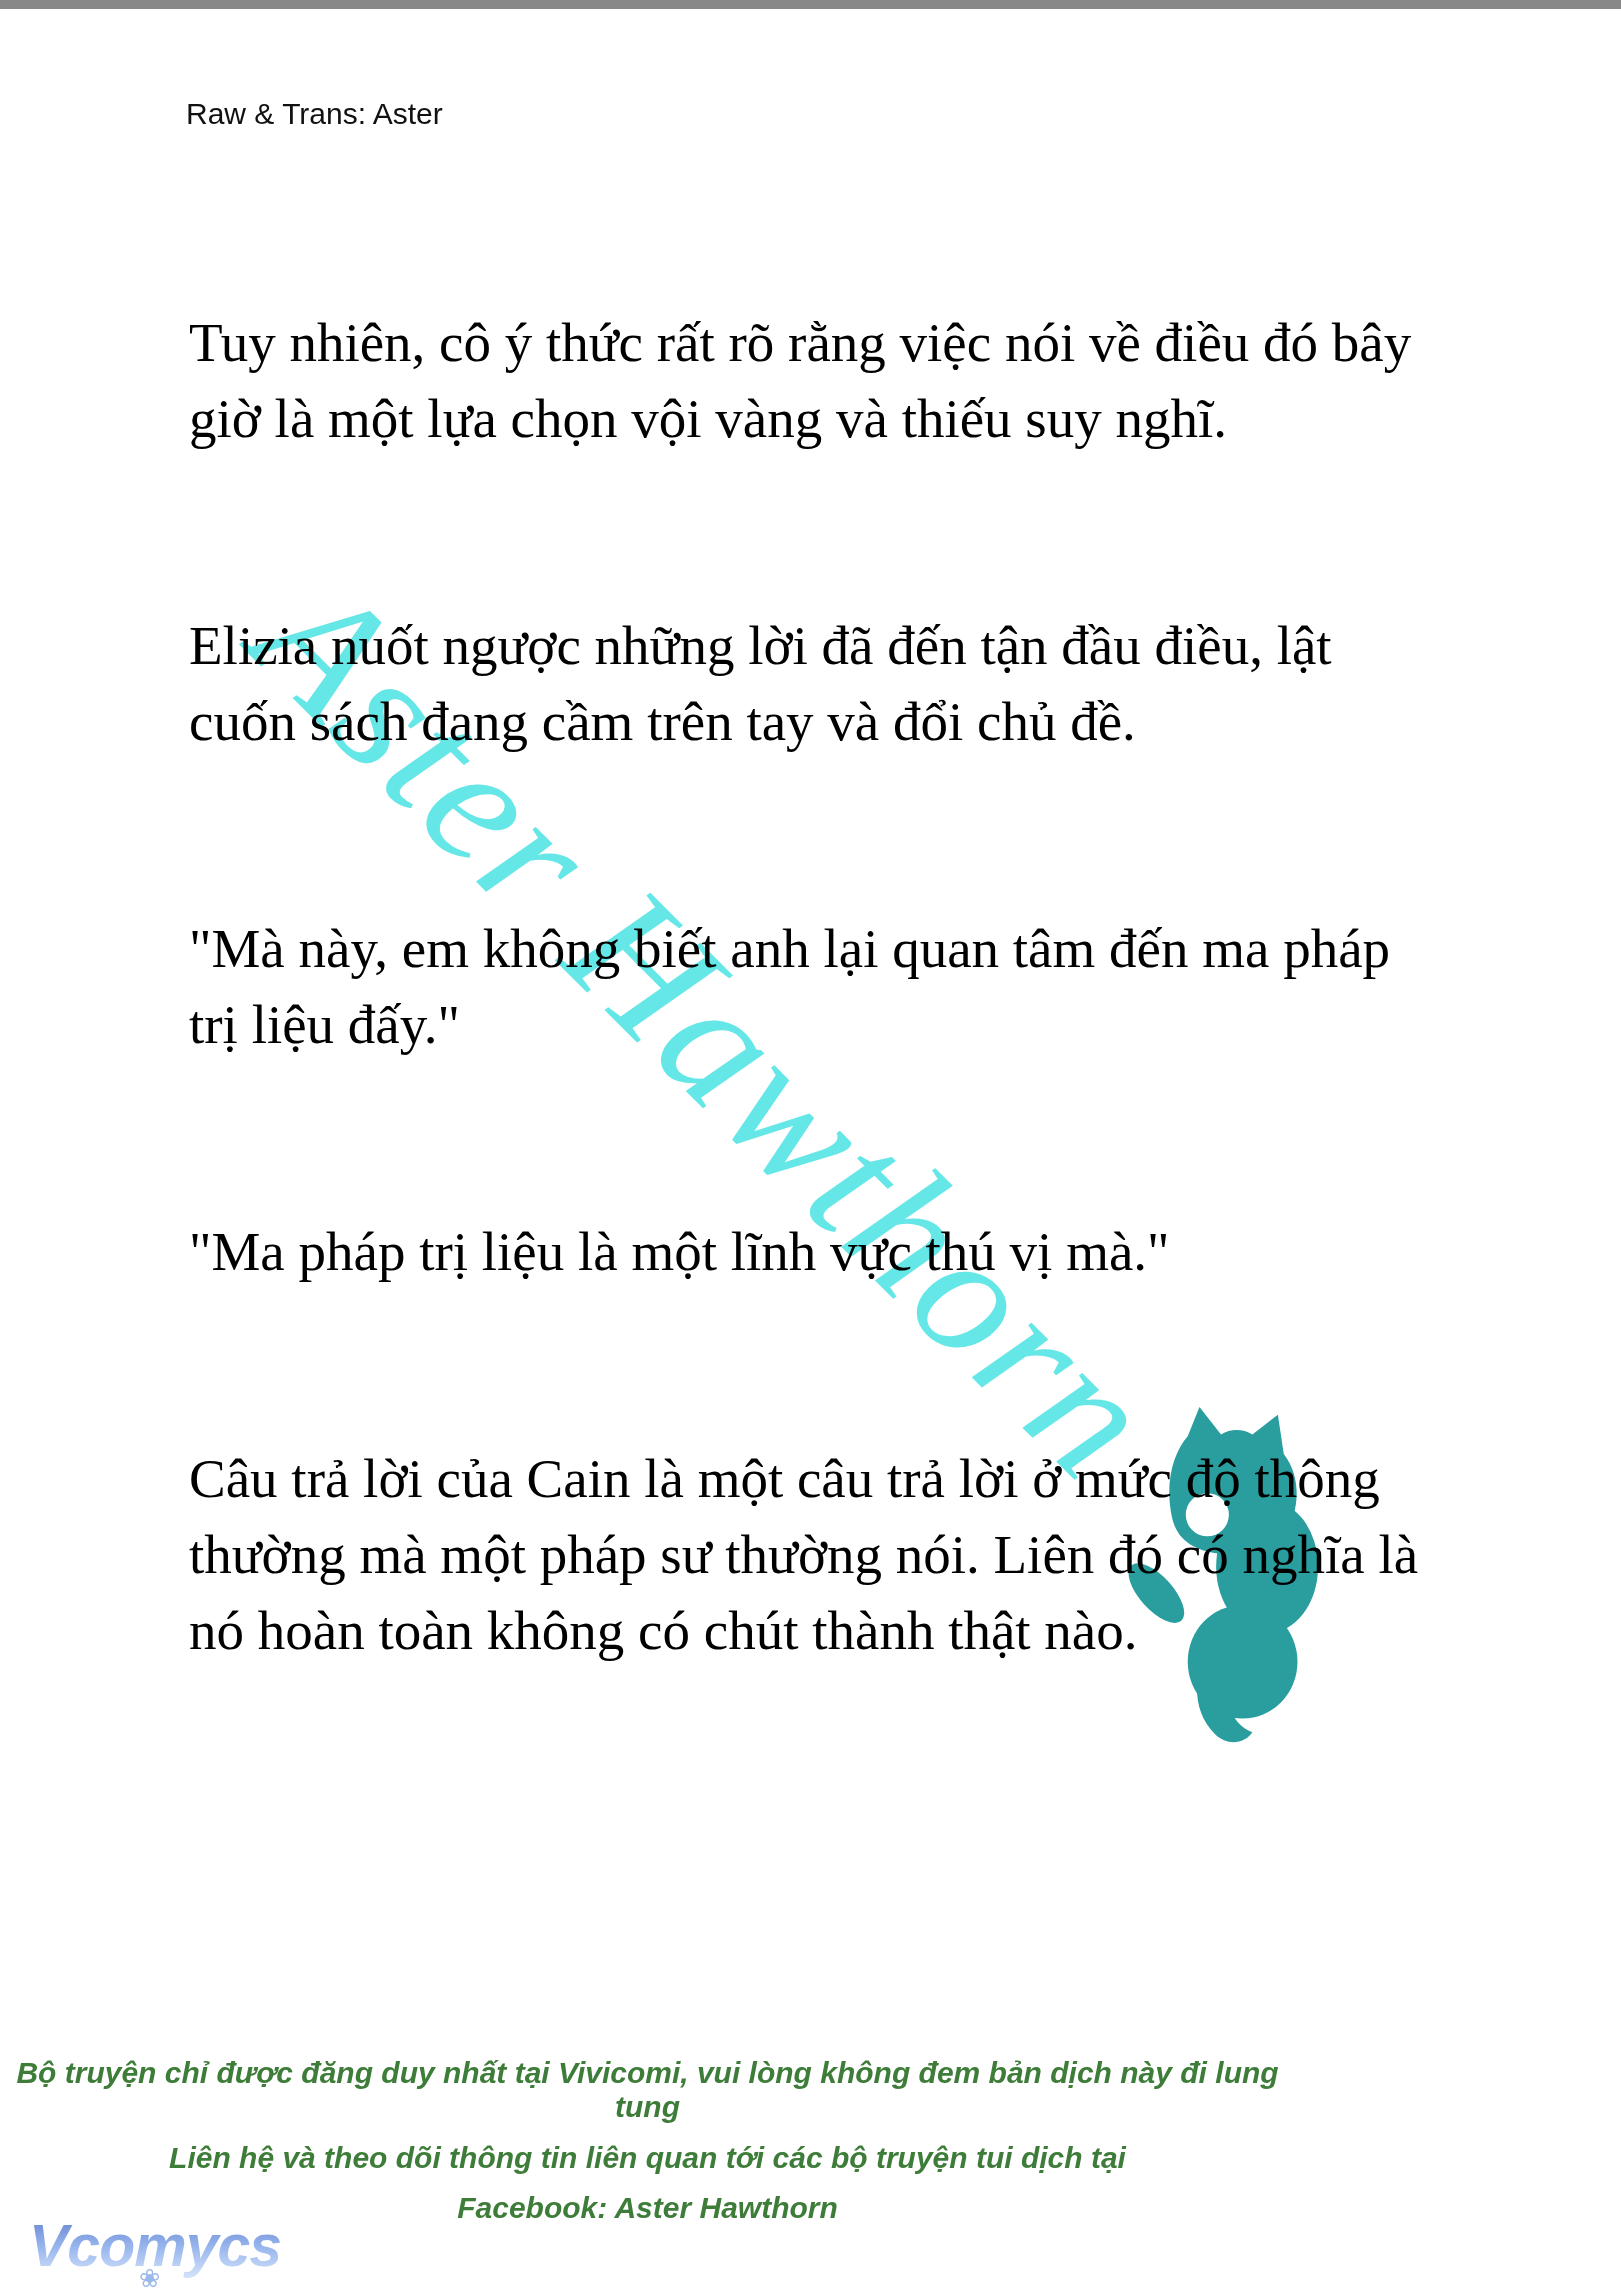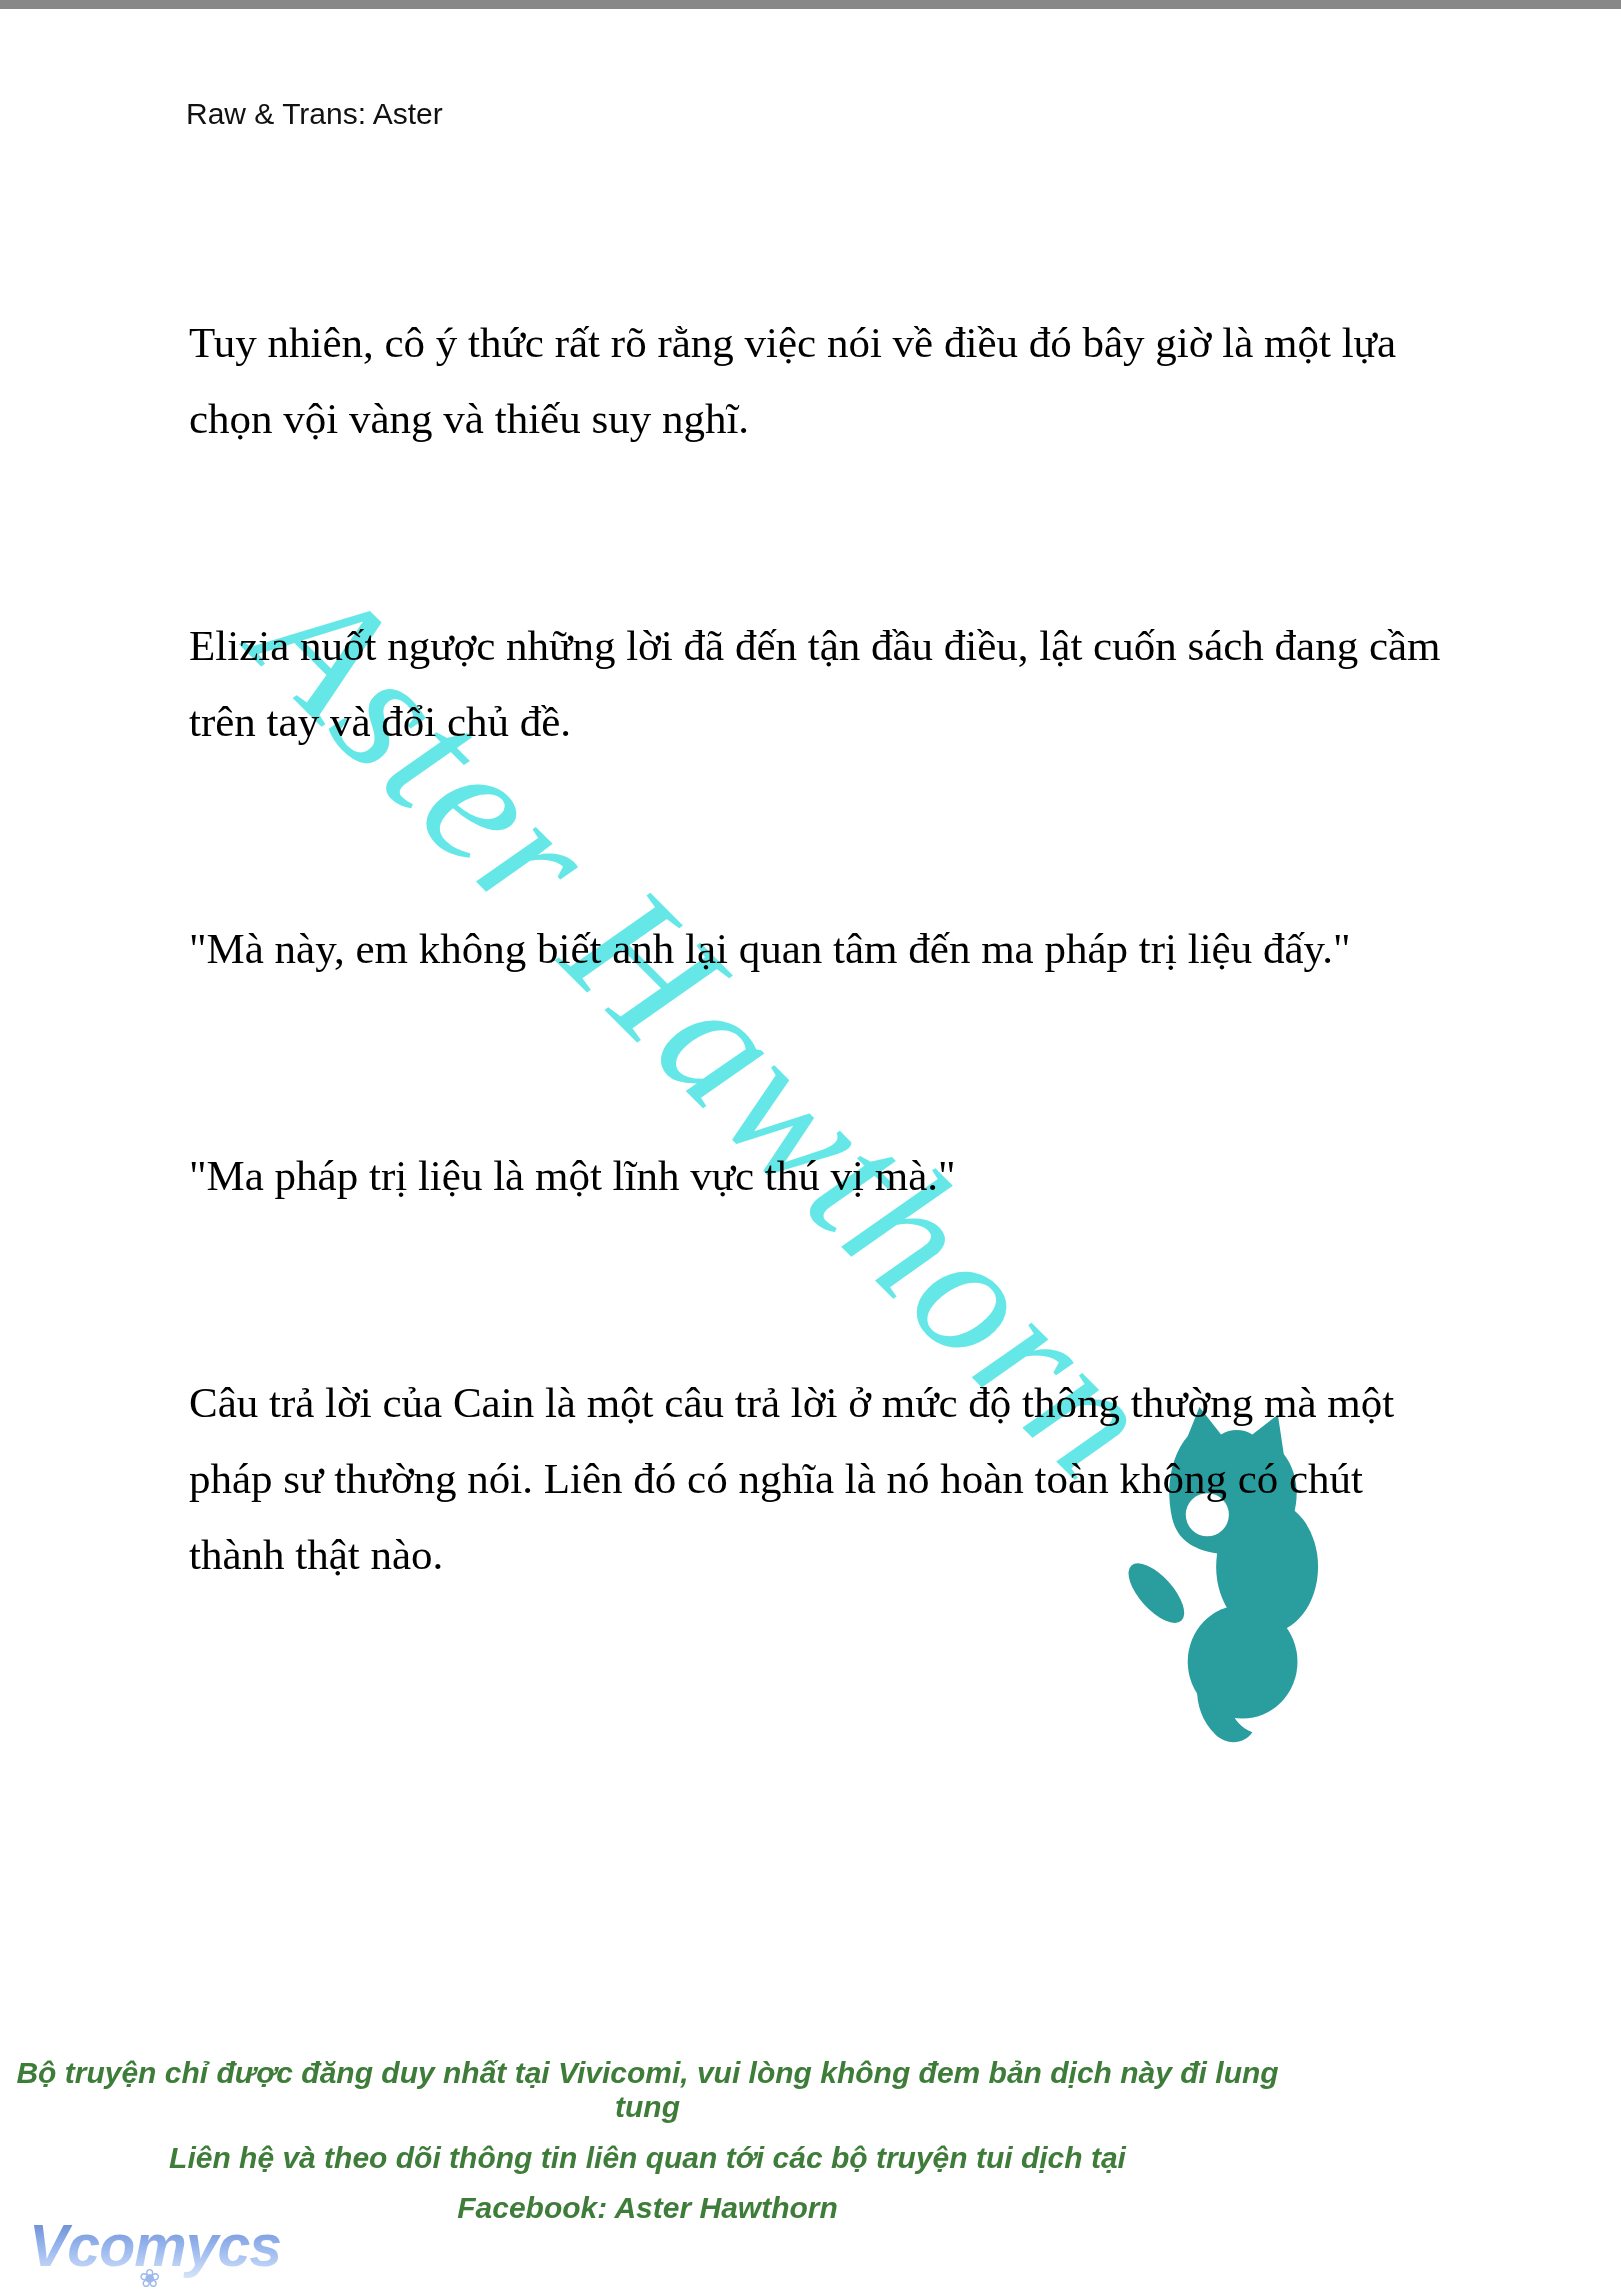--- a/index.html
+++ b/index.html
@@ -12,21 +12,21 @@
     margin:9px auto;
   }
   .credit {
     position:absolute; left:186px; top:88px;
     font-family:"Liberation Sans","DejaVu Sans",sans-serif;
     font-size:30px; color:#111; z-index:3;
   }
   .body-text {
     position:absolute; left:189px; top:296px; width:1259px;
     font-family:"Liberation Serif","DejaVu Serif",serif;
-    font-size:43px; line-height:76px; color:#000;
+    font-size:55px; line-height:76px; color:#000;
     z-index:2; text-align:left;
   }
   .body-text p { margin:0 0 151px 0; }
   .watermark {
     position:absolute; left:706px; top:1019px;
     transform:translate(-50%,-50%) rotate(45deg);
     font-family:"Liberation Serif","DejaVu Serif",serif;
     font-style:italic;
     font-size:176px; letter-spacing:3.9px;
     color:#66e7e7;

